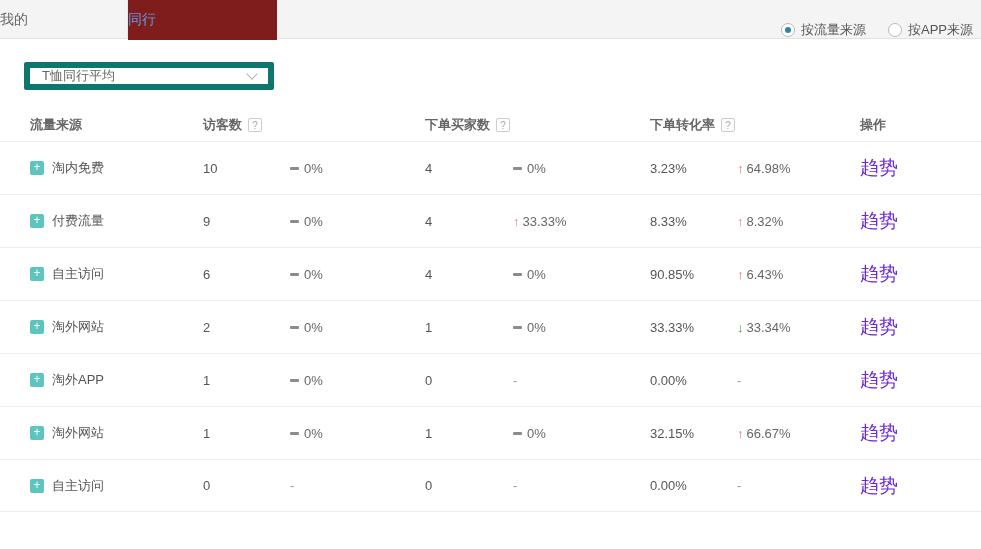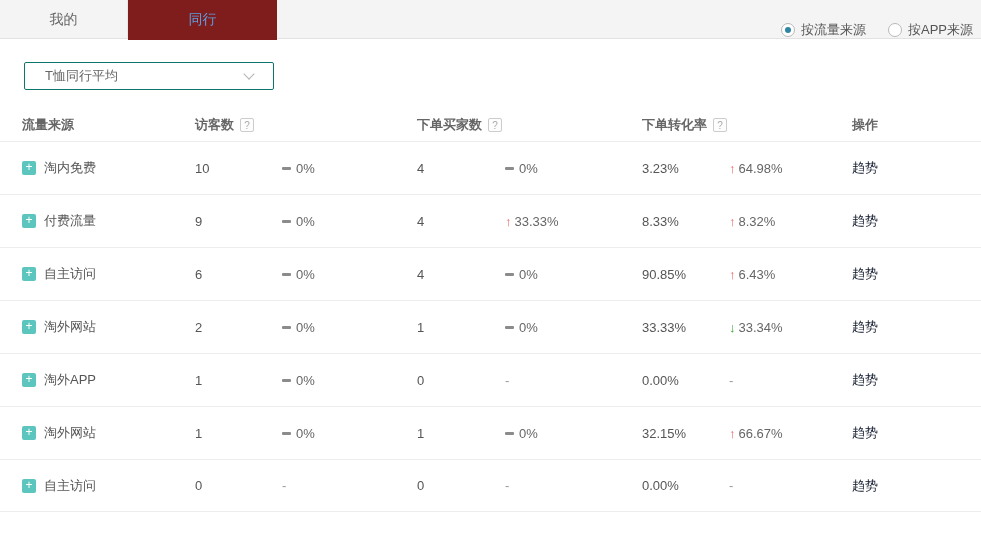--- a/index.html
+++ b/index.html
@@ -2,64 +2,64 @@
 <html><head>
 <meta charset="utf-8">
 <style>
   * { margin:0; padding:0; box-sizing:border-box; }
   html,body { width:981px; height:549px; background:#fff; overflow:hidden;
     font-family:"Liberation Sans","DejaVu Sans",sans-serif; }
 
   
   .tabbar { position:relative; height:39px; background:#f4f4f4; border-bottom:1px solid #e2e2e2; }
   .tabs { display:flex; height:40px; }
-  .tab { height:40px; line-height:38px; text-align:center; font-size:14px; color:#666;
+  .tab { height:40px; line-height:38px; font-size:14px; color:#666;
     cursor:pointer; }
   .tab-mine { width:128px; border-right:1px solid #e7e7e7; height:39px; }
   .tab-peer { width:149px; }
   .tab.active { background:#7f1d1d; color:#5f9ce0; }
   .radio-group { position:absolute; top:0; right:8px; height:39px; display:flex;
     align-items:flex-end; gap:22px; }
   .radio { display:flex; align-items:center; gap:6px; cursor:pointer; font-size:13px; color:#555; }
   .radio-circle { width:14px; height:14px; border:1px solid #b9b9b9; border-radius:50%;
     background:#fff; position:relative; }
   .radio.selected .radio-circle::after { content:""; position:absolute; left:3px; top:3px;
     width:6px; height:6px; border-radius:50%; background:#2d85a4; }
 
   
-  .filter { margin:23px 0 0 24px; width:250px; height:28px; border:1px solid #0f766e;
+  .filter { margin:23px 0 0 24px; width:250px; height:28px; border:6px solid #0f766e;
     border-radius:2px; background:#fff; display:flex; align-items:center;
-    padding:0 20px; cursor:pointer; }
+    padding:0 12px; cursor:pointer; }
   .filter-text { flex:1; font-size:13px; color:#666; }
   .chevron-down { width:8px; height:8px; border-right:1px solid #b3b3b3;
     border-bottom:1px solid #b3b3b3; transform:rotate(45deg); margin-top:-4px; }
 
   
   .table { margin-top:19px; }
   .trow { display:grid; grid-template-columns:173px 87px 135px 88px 137px 87px 123px 1fr;
-    align-items:center; padding-left:22px; }
+    align-items:center; padding-left:30px; }
   .thead { height:32px; font-size:13px; font-weight:bold; color:#666; }
   .th { display:flex; align-items:center; gap:6px; }
   .help-icon { display:inline-flex; align-items:center; justify-content:center;
     width:14px; height:14px; border:1px solid #ccc; border-radius:2px; background:#fdfdfd;
     color:#aaa; font-size:10px; font-weight:normal; cursor:pointer; }
   .tbody .trow { height:53px; border-top:1px solid #ededed; }
   .tbody .trow:last-child { border-bottom:1px solid #ededed; }
   .cell { font-size:13px; color:#555; }
   .source-cell { display:flex; align-items:center; gap:8px; }
   .expand-icon { width:14px; height:14px; border-radius:2px; background:#5cc5be; color:#fff;
     font-size:12px; line-height:13px; text-align:center; cursor:pointer; flex:0 0 auto; }
   .chg { display:flex; align-items:center; color:#666; }
   .flat-bar { display:inline-block; width:9px; height:3px; background:#8b8b8b;
     border-radius:1px; margin-right:5px; }
   .arrow { font-weight:bold; margin-right:3px; font-size:13px; }
   .arrow.up { color:#ea5f5f; }
   .arrow.down { color:#3aa53a; }
   .chg.none { color:#999; }
-  .trend-link { font-size:13px; color:#0f172a; cursor:pointer;margin-top:24px; }
+  .trend-link { font-size:19px; color:#6d28d9; cursor:pointer;margin-top:24px; }
 </style>
 </head>
 <body>
 
 <div class="tabbar">
   <div class="tabs">
     <div class="tab tab-mine">我的</div>
     <div class="tab tab-peer active">同行</div>
   </div>
   <div class="radio-group">

